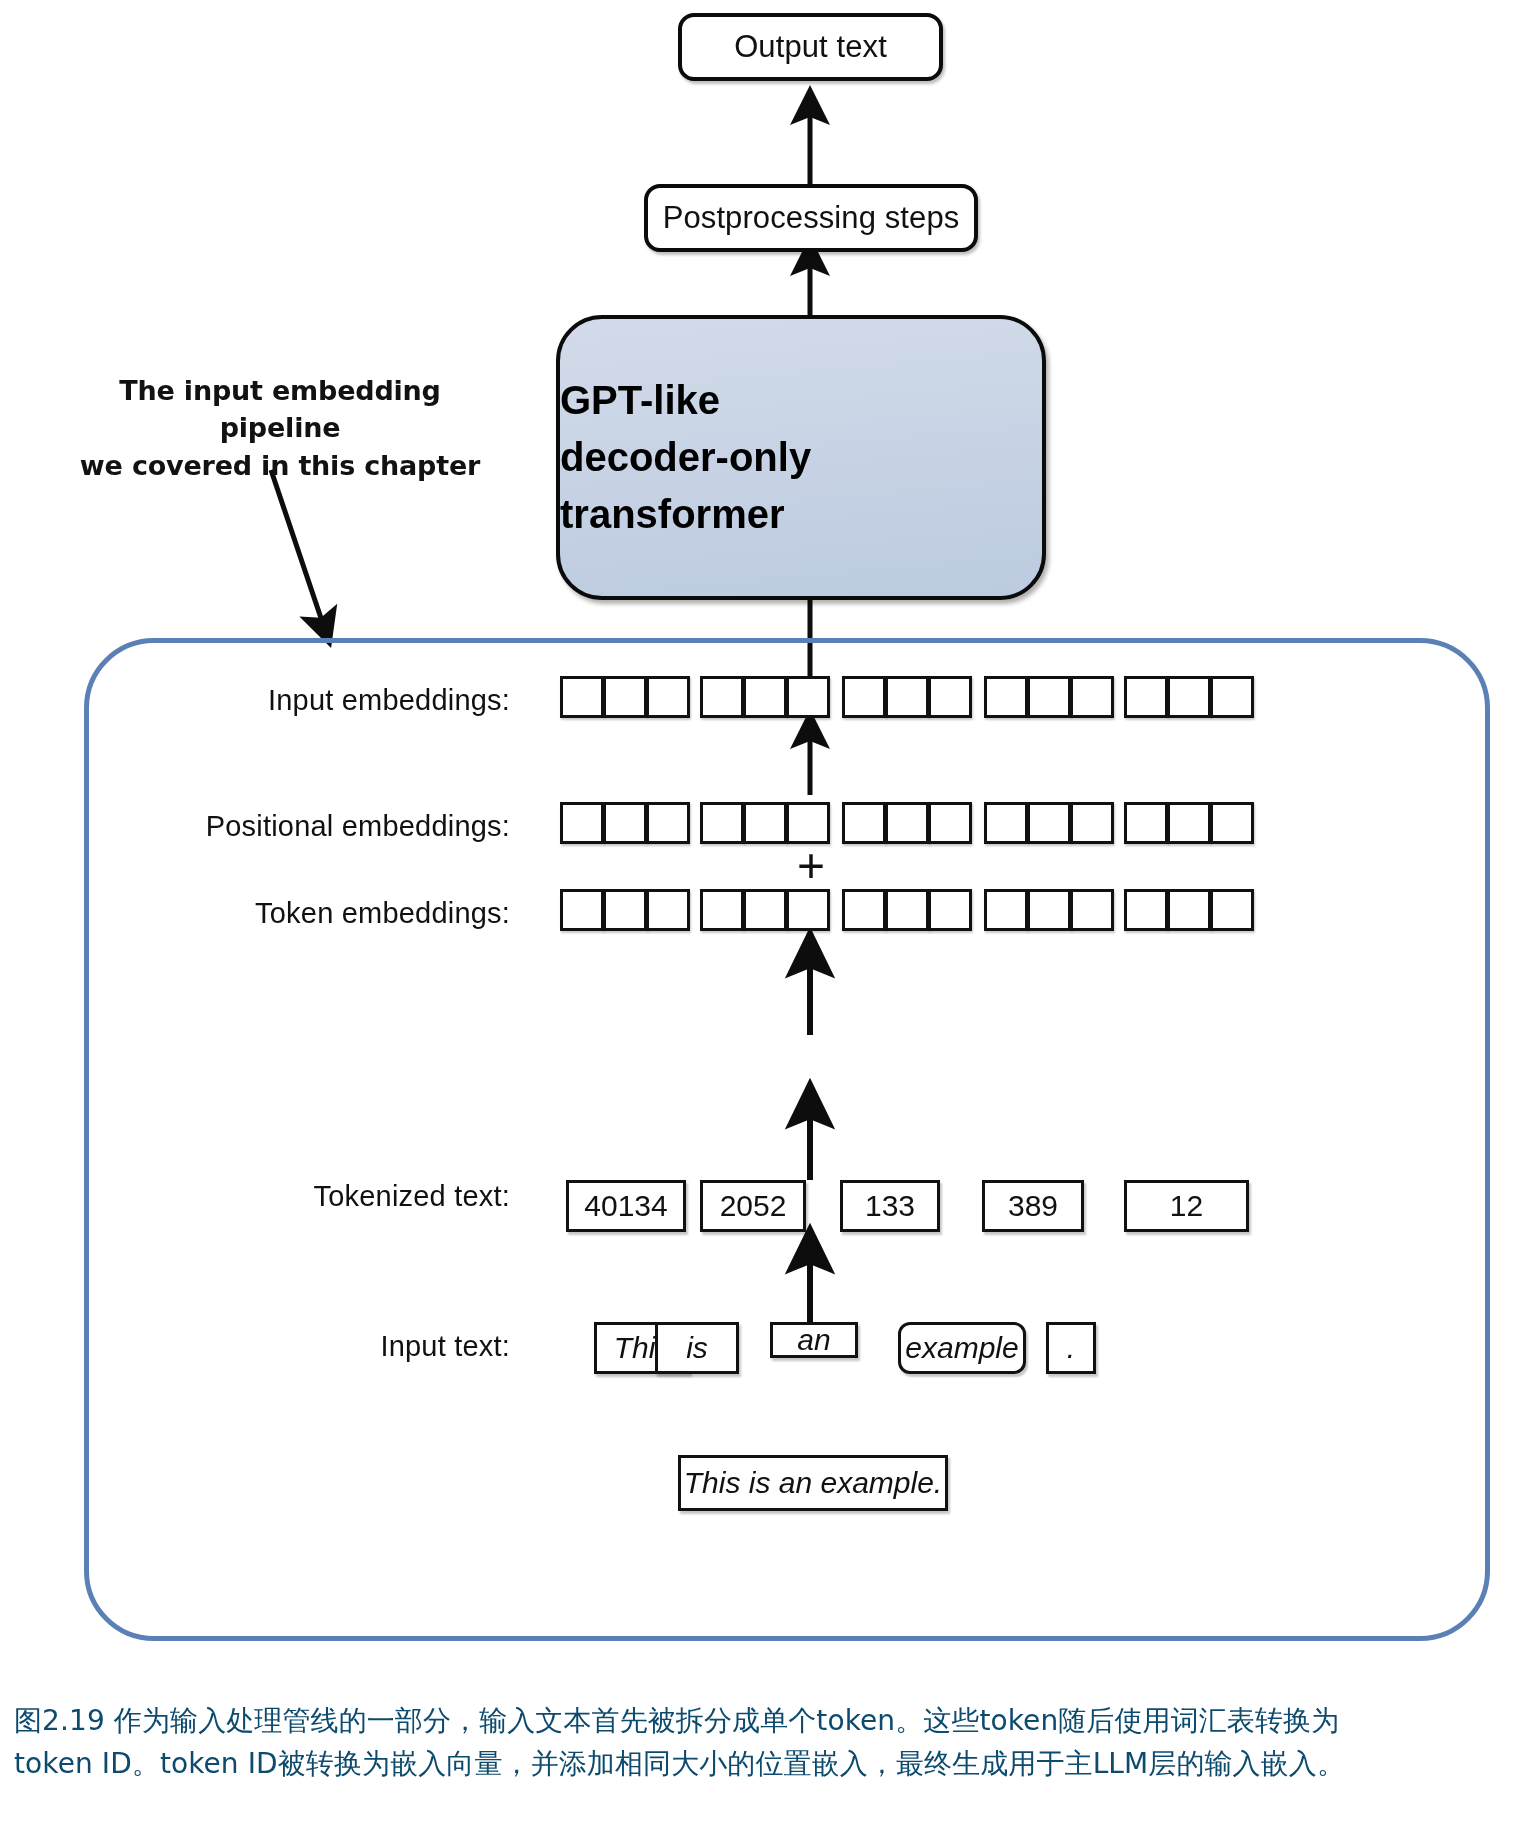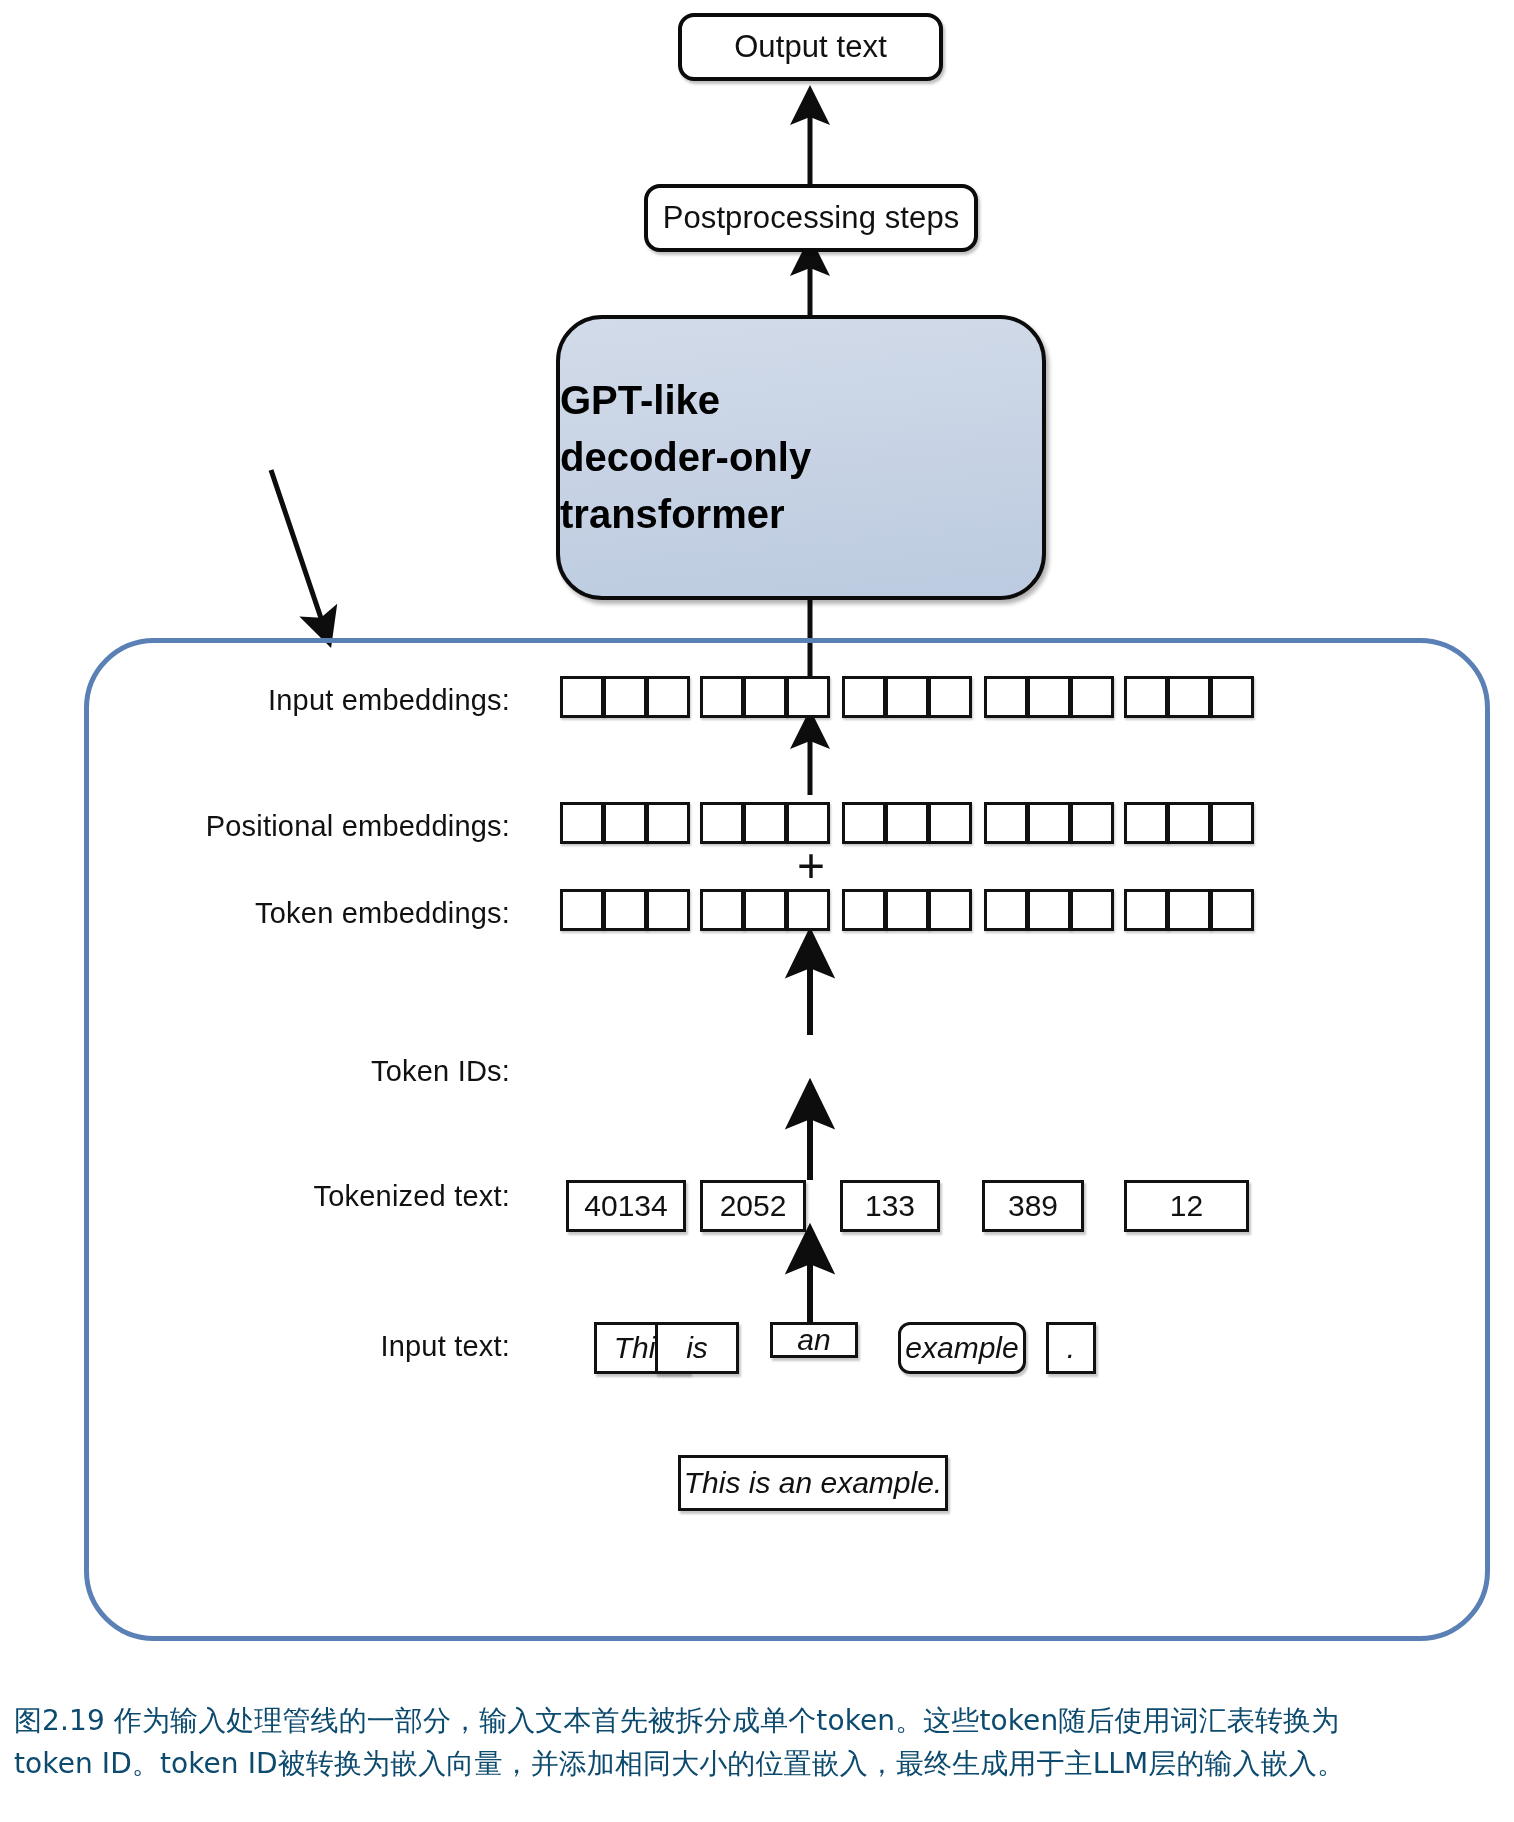--- a/index.html
+++ b/index.html
@@ -156,27 +156,28 @@
   <div class="pillbox" style="left:644px;top:184px;width:334px;height:68px;">
     <span>Postprocessing steps</span>
   </div>
 
   <div class="gptbox" style="left:556px;top:315px;width:490px;height:285px;">
     <span>GPT-like</span>
     <span>decoder-only</span>
     <span>transformer</span>
   </div>
 
+  <div class="annot" style="left:60px;top:372px;width:440px;">The input embedding pipeline
+we covered in this chapter</div>
 
   <div class="bluebox" style="left:84px;top:638px;width:1406px;height:1003px;"></div>
 
   <div class="rowlabel" style="left:120px;top:684px;width:390px;">Input embeddings:</div>
   <div class="rowlabel" style="left:120px;top:810px;width:390px;">Positional embeddings:</div>
   <div class="rowlabel" style="left:120px;top:897px;width:390px;">Token embeddings:</div>
-  <div class="rowlabel" style="left:120px;top:1055px;width:390px;">Token IDs:</div>
   <div class="rowlabel" style="left:120px;top:1180px;width:390px;">Tokenized text:</div>
   <div class="rowlabel" style="left:120px;top:1330px;width:390px;">Input text:</div>
 
   <div id="emb-rows">
       <div class="embgroup" style="left: 560px; top: 676px;">
         <div class="embcell"></div>
         <div class="embcell"></div>
         <div class="embcell"></div>
       </div>
       <div class="embgroup" style="left: 700px; top: 676px;">

